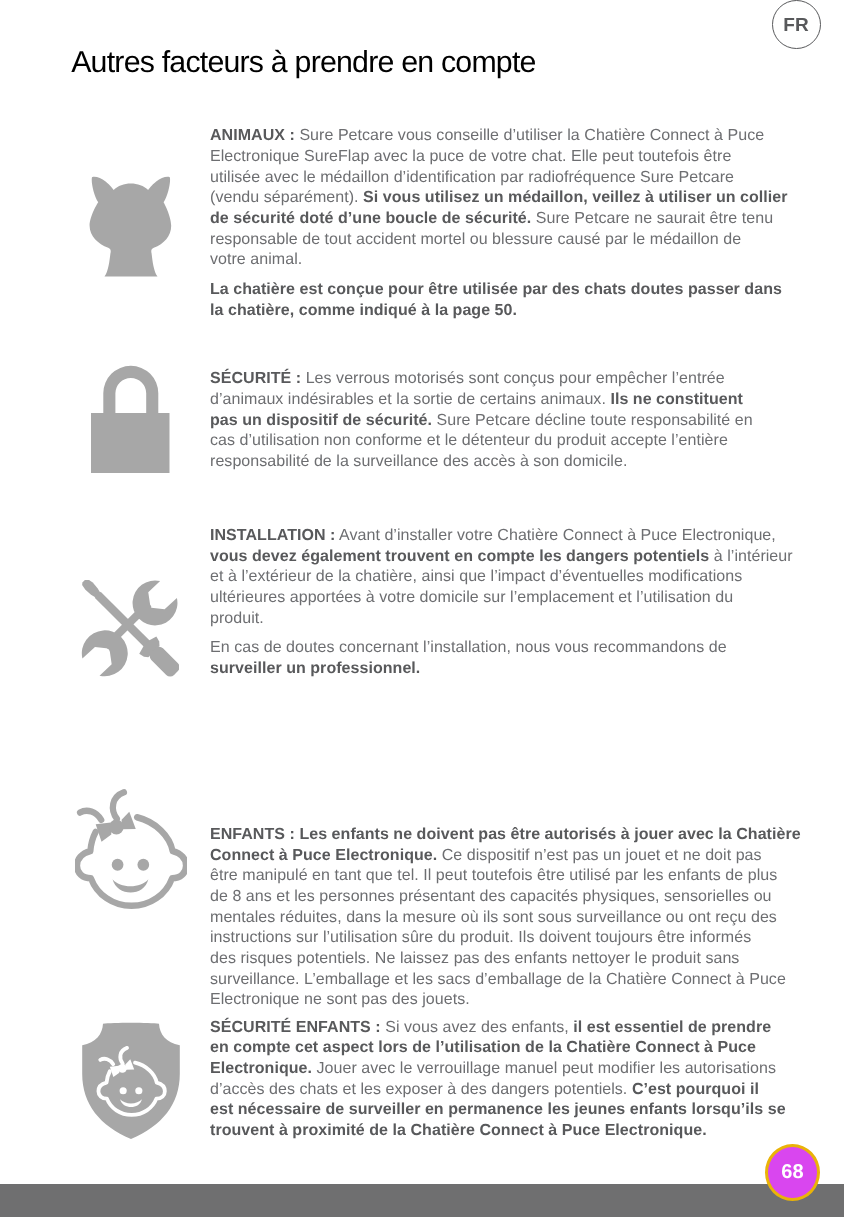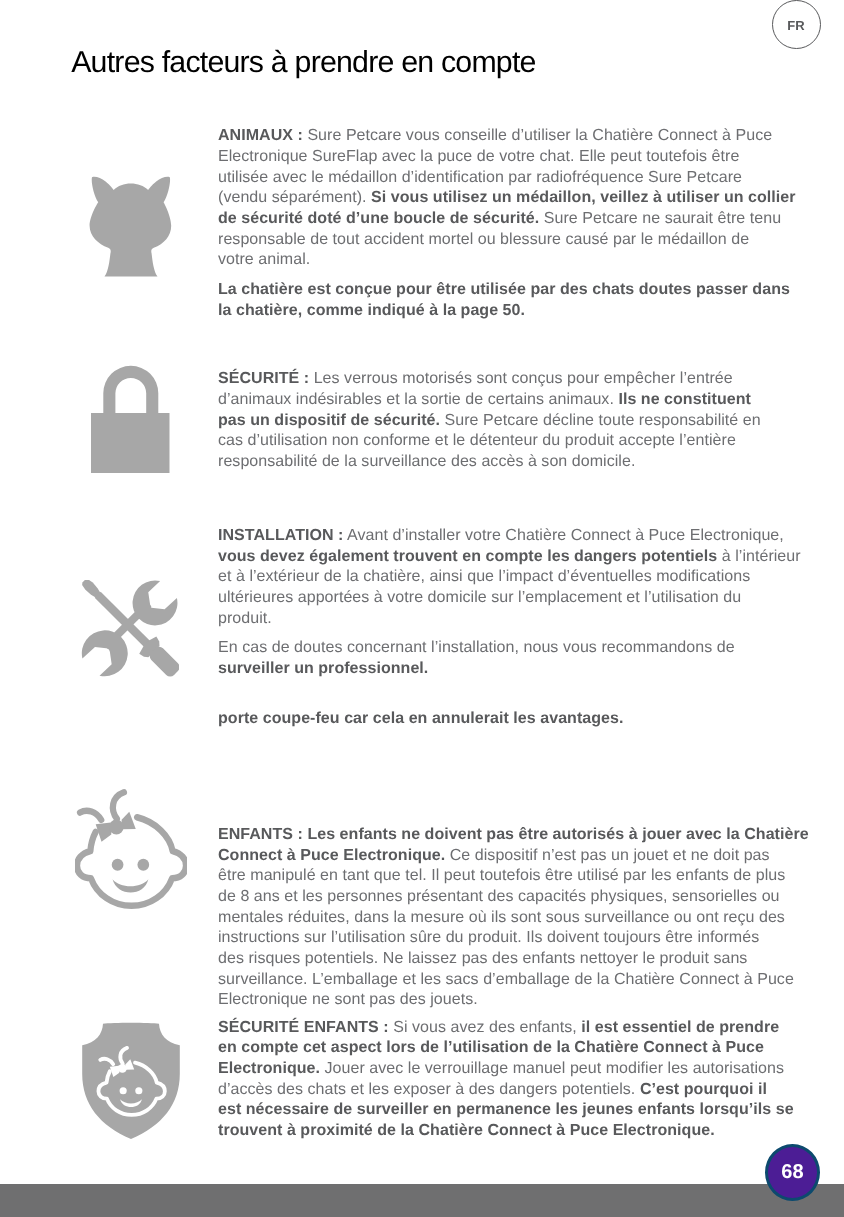--- a/index.html
+++ b/index.html
@@ -1,29 +1,29 @@
 <!DOCTYPE html>
 <html lang="fr"><head>
 <meta charset="utf-8">
 <title>Autres facteurs a prendre en compte</title>
 <style>
 *{box-sizing:border-box;margin:0;padding:0}
 html,body{width:844px;height:1217px}
 body{background:#fff;font-family:"Liberation Sans",sans-serif;-webkit-font-smoothing:antialiased;text-rendering:geometricPrecision}
 .page{position:relative;width:844px;height:1217px;overflow:hidden;background:#fff}
-.lang-badge{position:absolute;left:771.5px;top:-0.5px;width:49px;height:49px;border:1.7px solid #58595B;border-radius:50%;display:flex;align-items:center;justify-content:center;color:#58595B;font-size:13px;font-weight:bold;letter-spacing:0px;padding-top:3px}
+.lang-badge{position:absolute;left:771.5px;top:-0.5px;width:49px;height:49px;border:1.7px solid #58595B;border-radius:50%;display:flex;align-items:center;justify-content:center;color:#58595B;font-size:19px;font-weight:bold;letter-spacing:0px;padding-top:3px}
 .page-title{position:absolute;left:71.2px;top:45.8px;font-size:30.3px;letter-spacing:-0.78px;font-weight:400;color:#000000;white-space:nowrap}
 .section{position:absolute}
 .sec-icon{position:absolute}
 .sec-body{position:absolute;width:600px}
-.sec-body p{font-size:16px;line-height:20.67px;letter-spacing:0.05px;color:#6D6E71;margin:0 0 9.0px 8px;white-space:nowrap}
+.sec-body p{font-size:16px;line-height:20.67px;letter-spacing:0.05px;color:#6D6E71;margin:0 0 9.0px 0;white-space:nowrap}
 .sec-body p:last-child{margin-bottom:0}
 .sec-body b{font-weight:bold;color:#58595B}
 .footer-bar{position:absolute;left:0;top:1184px;width:844px;height:33px;background:#6F6F70}
-.page-number{position:absolute;left:765px;top:1144px;width:55px;height:57px;border-radius:50%;background:#4c1d95;border:3px solid #0c4a6e;display:flex;align-items:center;justify-content:center;color:#fff;font-size:20px;font-weight:bold;letter-spacing:0.2px}
+.page-number{position:absolute;left:765px;top:1144px;width:55px;height:57px;border-radius:50%;background:#d946ef;border:3px solid #eab308;display:flex;align-items:center;justify-content:center;color:#fff;font-size:20px;font-weight:bold;letter-spacing:0.2px}
 .ic{display:block}
 </style>
 </head>
 <body>
 
 <div class="page">
   <div class="lang-badge">
       <span>FR</span>
     </div>
   <h1 class="page-title">Autres facteurs à prendre en compte</h1>
@@ -65,21 +65,21 @@
 <rect x="19" y="-4.15" width="72" height="8.3"></rect>
 <path d="M86.5-4.2 88.7-11.6 94.1-10.2 97.5-7.2 97.5 8.3 94.1 11 88.7 12.1 86.5 4.2z"></path>
 <rect x="96" y="-8.1" width="31.5" height="16.2" rx="5.4" ry="5.4"></rect>
 </g>
           </g>
         </svg>
       </div>
     <div class="sec-body" style="left:210px;top:526px">
       <p><b>INSTALLATION :</b> Avant d’installer votre Chatière Connect à Puce Electronique,<br><b>vous devez également trouvent en compte les dangers potentiels</b> à l’intérieur<br>et à l’extérieur de la chatière, ainsi que l’impact d’éventuelles modifications<br>ultérieures apportées à votre domicile sur l’emplacement et l’utilisation du<br>produit.</p>
       <p>En cas de doutes concernant l’installation, nous vous recommandons de<br><b>surveiller un professionnel.</b></p>
-      <p><br><b>porte coupe-feu car cela en annulerait les avantages.</b></p>
+      <p><br></p>
     </div>
   </div>
   <div class="section" style="left:0;top:0">
     <div class="sec-icon" style="left:75px;top:786px">
         <svg class="ic" width="112" height="125" viewBox="0 0 111 120" preserveAspectRatio="none" aria-hidden="true">
           <g stroke="#A7A7A7" stroke-width="6.2" fill="none" stroke-linecap="round" stroke-linejoin="round">
 <path d="M61.5 30c18.5 4.5 32.5 18 35.3 32.5 8.8 2.1 13.2 7.5 13.2 14.1 0 7-5.4 12-13.8 12-6 15.6-21.6 26.4-40.2 26.4s-34.2-10.8-40.2-26.4C7.4 88.6 2 83.6 2 76.6c0-6.6 4.4-12 13.2-14.1.6-7 2.3-13 5.3-18.5"></path>
 <path d="M41.5 31.5C35 23 36 10.5 48.5 6"></path>
 <path d="M26 32.5c-5-8-14-11-21-7"></path>
 </g>

